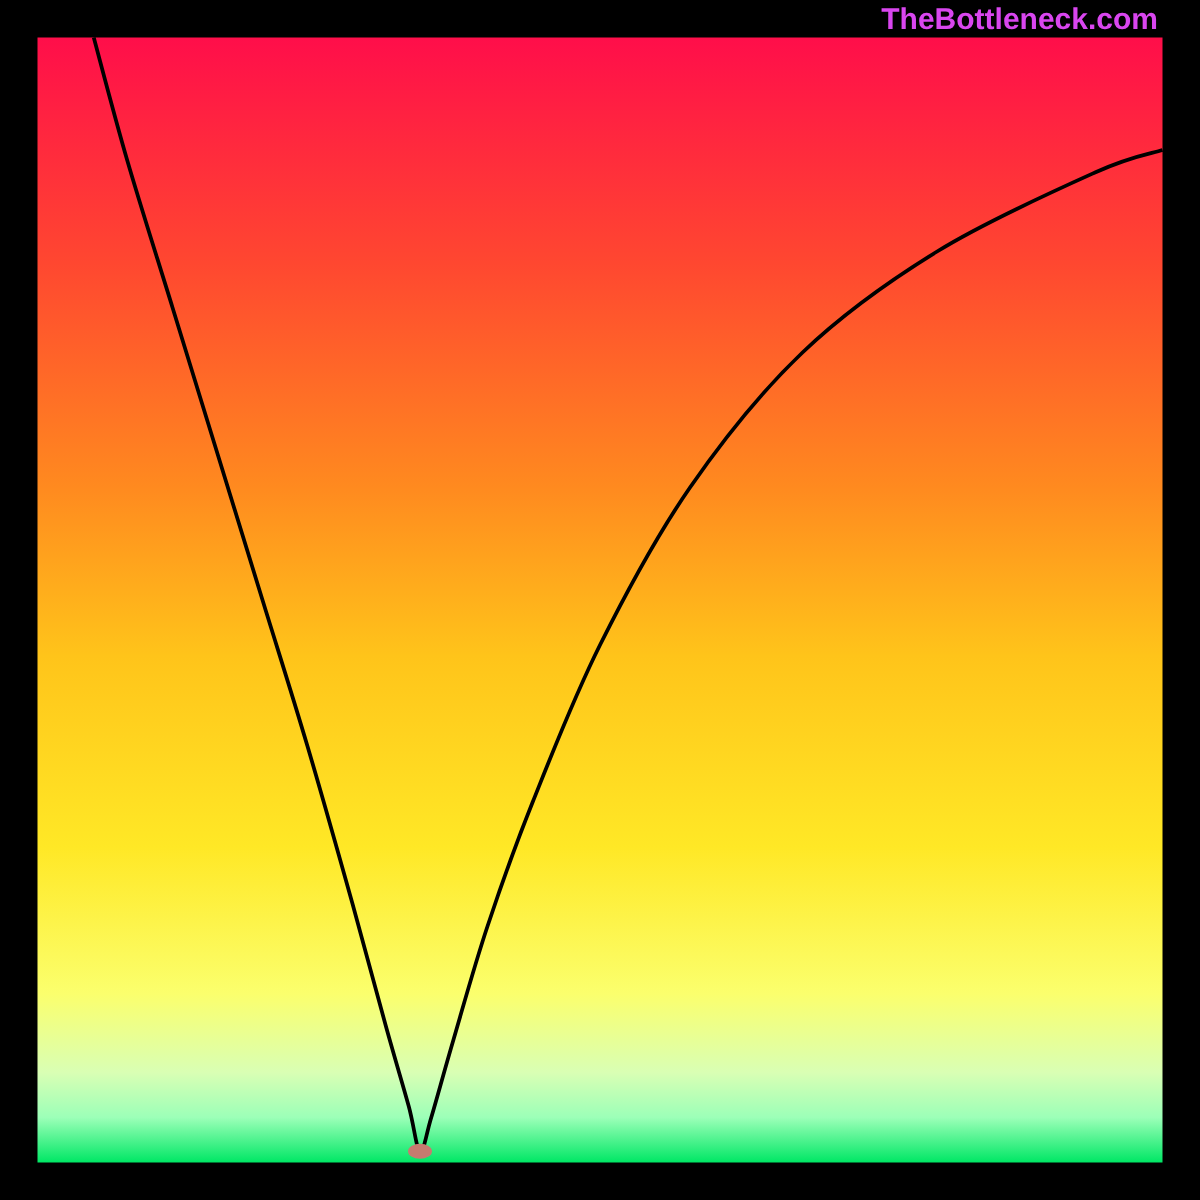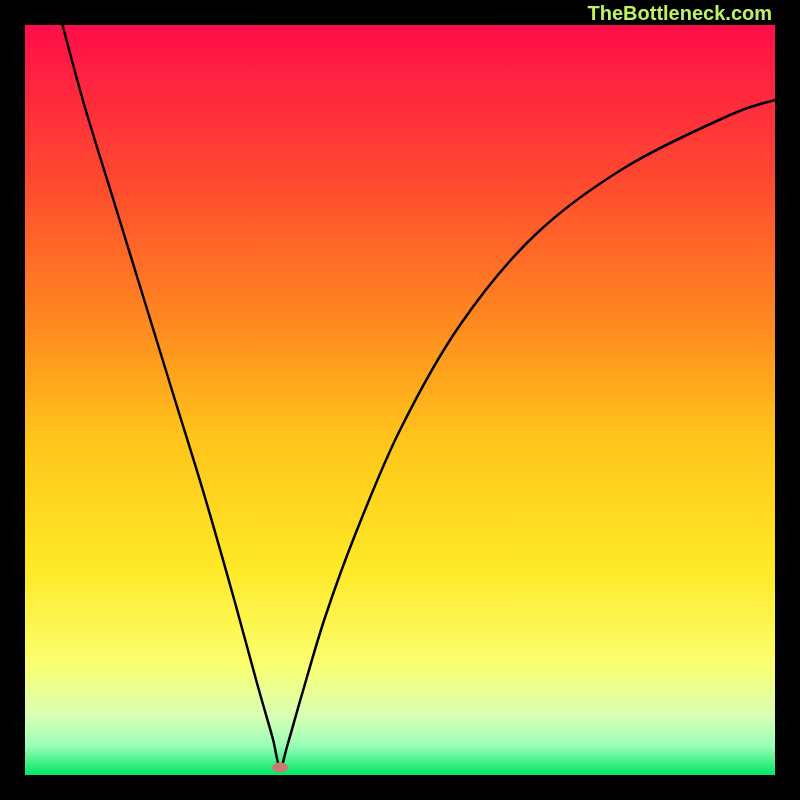--- a/index.html
+++ b/index.html
@@ -15,21 +15,21 @@
     position: absolute;
     top: 0;
     left: 0;
     width: 800px;
     height: 800px;
   }
   .attribution {
     position: absolute;
     top: 2px;
     right: 28px;
-    color: #bef264;
+    color: #d946ef;
     font-size: 20px;
     font-weight: bold;
     z-index: 10;
   }
 </style>
 </head>
 <body>
 
 <svg class="frame" viewBox="0 0 800 800">
   <defs>

